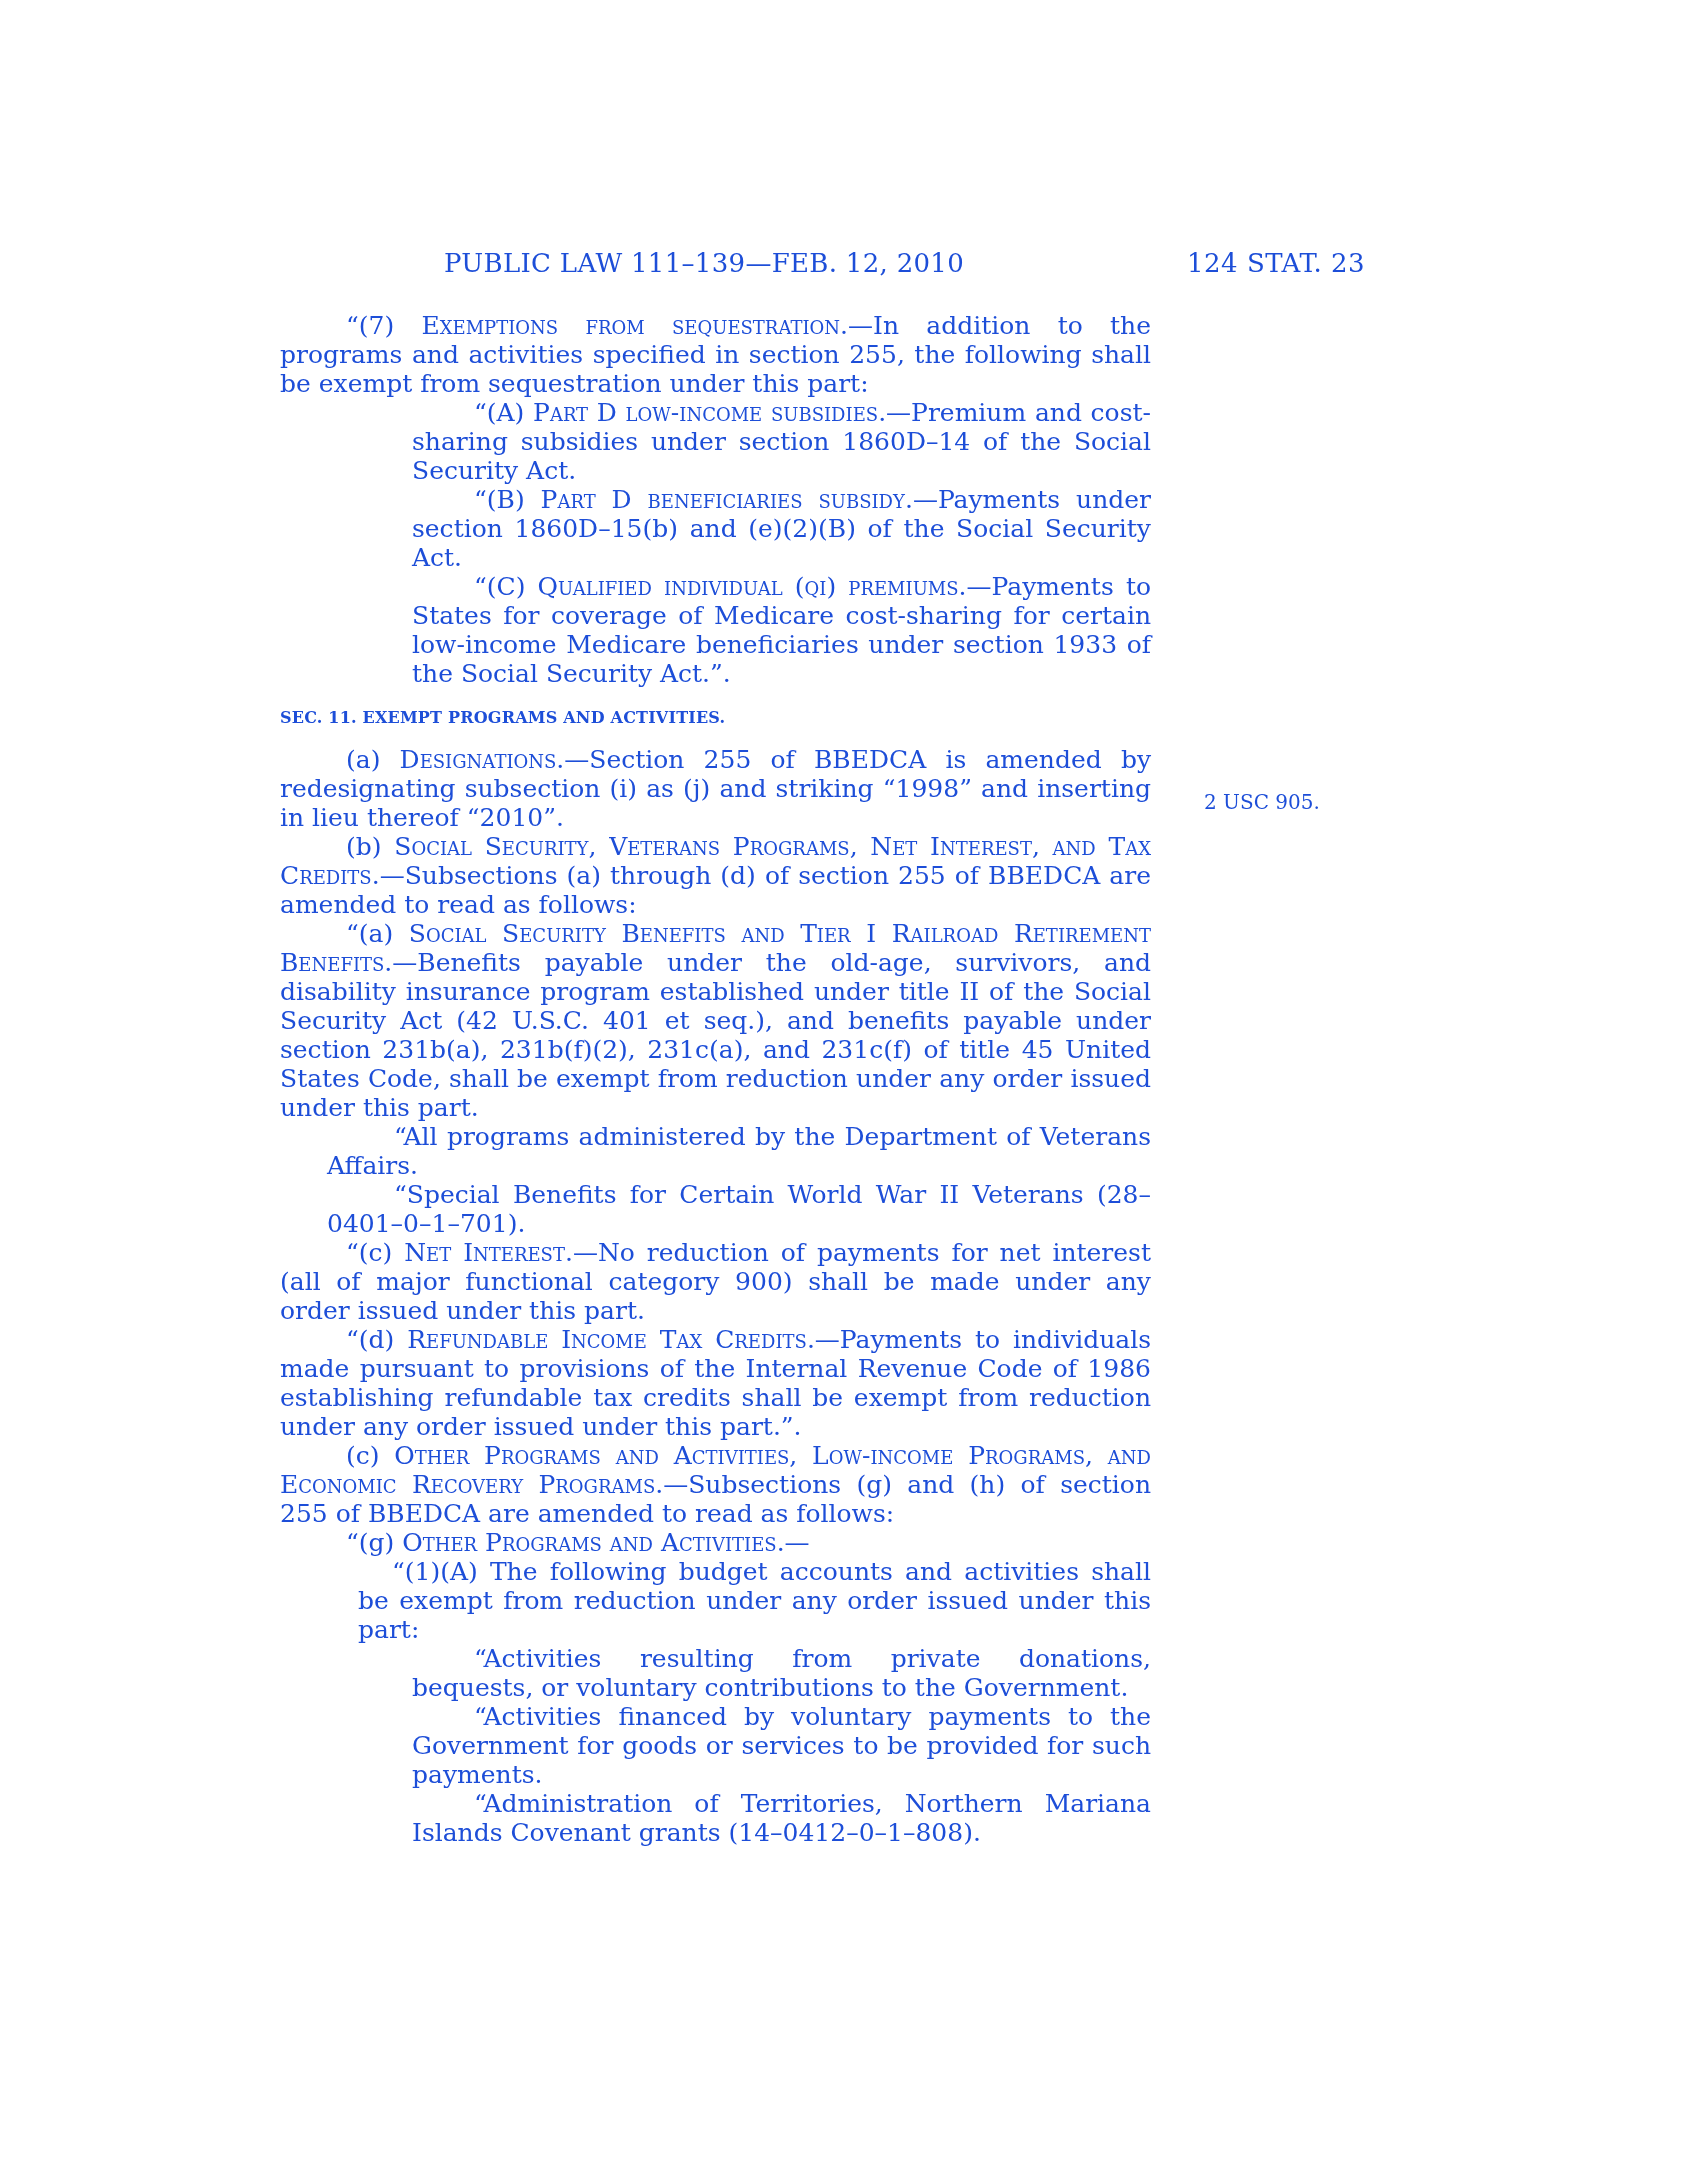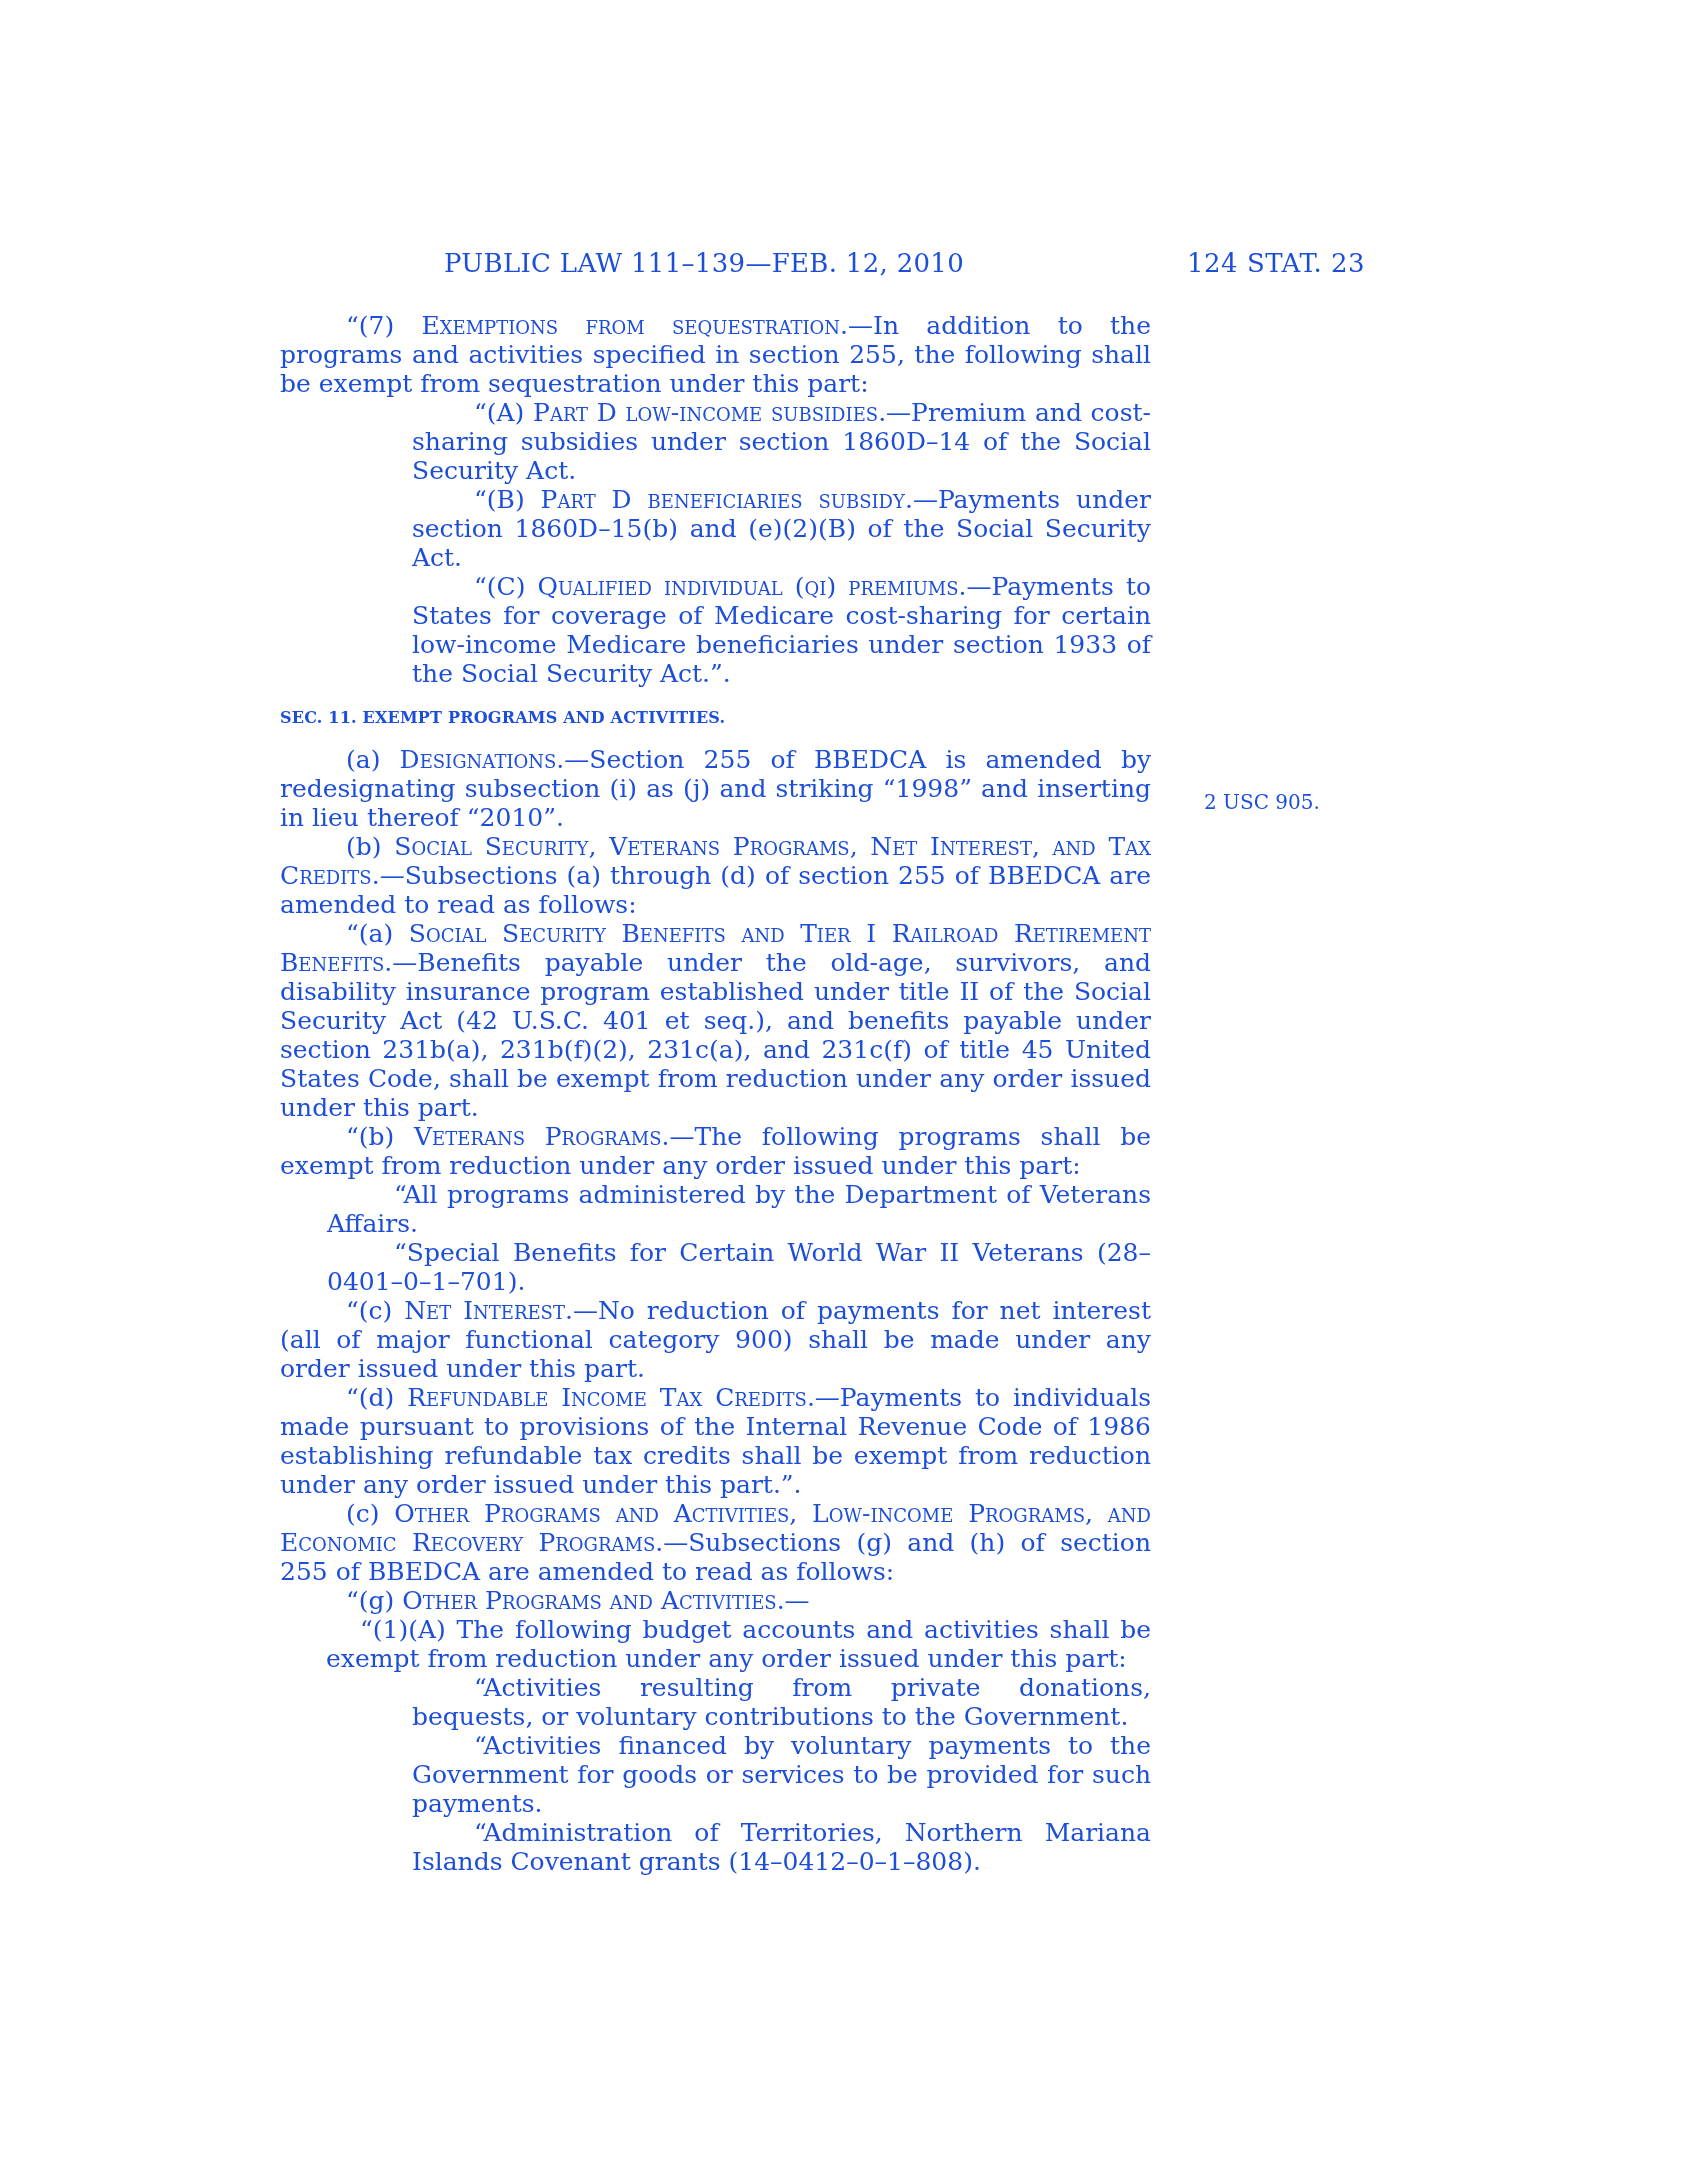--- a/index.html
+++ b/index.html
@@ -38,21 +38,21 @@
     left: 280px;
     top: 311px;
     width: 871px;
     font-size: 25px;
     line-height: 29px;
     text-align: justify;
   }
   .para { margin: 0; }
   .p-l1   { text-indent: 66px; }
   .p-itemb{ margin-left: 47px;  text-indent: 67px; }
-  .p-sub2 { margin-left: 46px;  text-indent: 34px; }
+  .p-sub2 { margin-left: 78px;  text-indent: 34px; }
   .p-l3   { margin-left: 132px; text-indent: 62px; }
   .p-sec  {
     font-weight: bold;
     text-indent: 0;
     text-align: left;
     font-size: 16px;
     margin: 15px 0 13px 0;
     letter-spacing: 0.2px;
   }
   .sc  { font-variant: small-caps; }
@@ -80,21 +80,20 @@
 
   <div class="body-block" id="body-block">
       <p class="para p-l1"><span>“(7) </span><span class="sc">Exemptions from sequestration</span><span>.—In addition to the programs and activities specified in section 255, the following shall be exempt from sequestration under this part:</span></p>
       <p class="para p-l3"><span>“(A) </span><span class="sc">Part D low-income subsidies</span><span>.—Premium and cost-sharing subsidies under section 1860D–14 of the Social Security Act.</span></p>
       <p class="para p-l3"><span>“(B) </span><span class="sc">Part D beneficiaries subsidy</span><span>.—Payments under section 1860D–15(b) and (e)(2)(B) of the Social Security Act.</span></p>
       <p class="para p-l3"><span>“(C) </span><span class="sc">Qualified individual (</span><span class="sca">QI</span><span class="sc">) premiums</span><span>.—Payments to States for coverage of Medicare cost-sharing for certain low-income Medicare beneficiaries under section 1933 of the Social Security Act.”.</span></p>
       <p class="para p-sec"><span>SEC. 11. EXEMPT PROGRAMS AND ACTIVITIES.</span></p>
       <p class="para p-l1"><span>(a) </span><span class="sc">Designations</span><span>.—Section 255 of BBEDCA is amended by redesignating subsection (i) as (j) and striking “1998” and inserting in lieu thereof “2010”.</span></p>
       <p class="para p-l1"><span>(b) </span><span class="sc">Social Security, Veterans Programs, Net Interest, and Tax Credits</span><span>.—Subsections (a) through (d) of section 255 of BBEDCA are amended to read as follows:</span></p>
       <p class="para p-l1"><span>“(a) </span><span class="sc">Social Security Benefits and Tier I Railroad Retirement Benefits</span><span>.—Benefits payable under the old-age, survivors, and disability insurance program established under title II of the Social Security Act (42 U.S.C. 401 et seq.), and benefits payable under section 231b(a), 231b(f)(2), 231c(a), and 231c(f) of title 45 United States Code, shall be exempt from reduction under any order issued under this part.</span></p>
-      <p class="para p-l1"><span>“(b) </span><span class="sc">Veterans Programs</span><span>.—The following programs shall be exempt from reduction under any order issued under this part:</span></p>
       <p class="para p-itemb"><span>“All programs administered by the Department of Veterans Affairs.</span></p>
       <p class="para p-itemb"><span>“Special Benefits for Certain World War II Veterans (28–0401–0–1–701).</span></p>
       <p class="para p-l1"><span>“(c) </span><span class="sc">Net Interest</span><span>.—No reduction of payments for net interest (all of major functional category 900) shall be made under any order issued under this part.</span></p>
       <p class="para p-l1"><span>“(d) </span><span class="sc">Refundable Income Tax Credits</span><span>.—Payments to individuals made pursuant to provisions of the Internal Revenue Code of 1986 establishing refundable tax credits shall be exempt from reduction under any order issued under this part.”.</span></p>
       <p class="para p-l1"><span>(c) </span><span class="sc">Other Programs and Activities, Low-income Programs, and Economic Recovery Programs</span><span>.—Subsections (g) and (h) of section 255 of BBEDCA are amended to read as follows:</span></p>
       <p class="para p-l1"><span>“(g) </span><span class="sc">Other Programs and Activities</span><span>.—</span></p>
       <p class="para p-sub2"><span>“(1)(A) The following budget accounts and activities shall be exempt from reduction under any order issued under this part:</span></p>
       <p class="para p-l3"><span>“Activities resulting from private donations, bequests, or voluntary contributions to the Government.</span></p>
       <p class="para p-l3"><span>“Activities financed by voluntary payments to the Government for goods or services to be provided for such payments.</span></p>
       <p class="para p-l3"><span>“Administration of Territories, Northern Mariana Islands Covenant grants (14–0412–0–1–808).</span></p>

